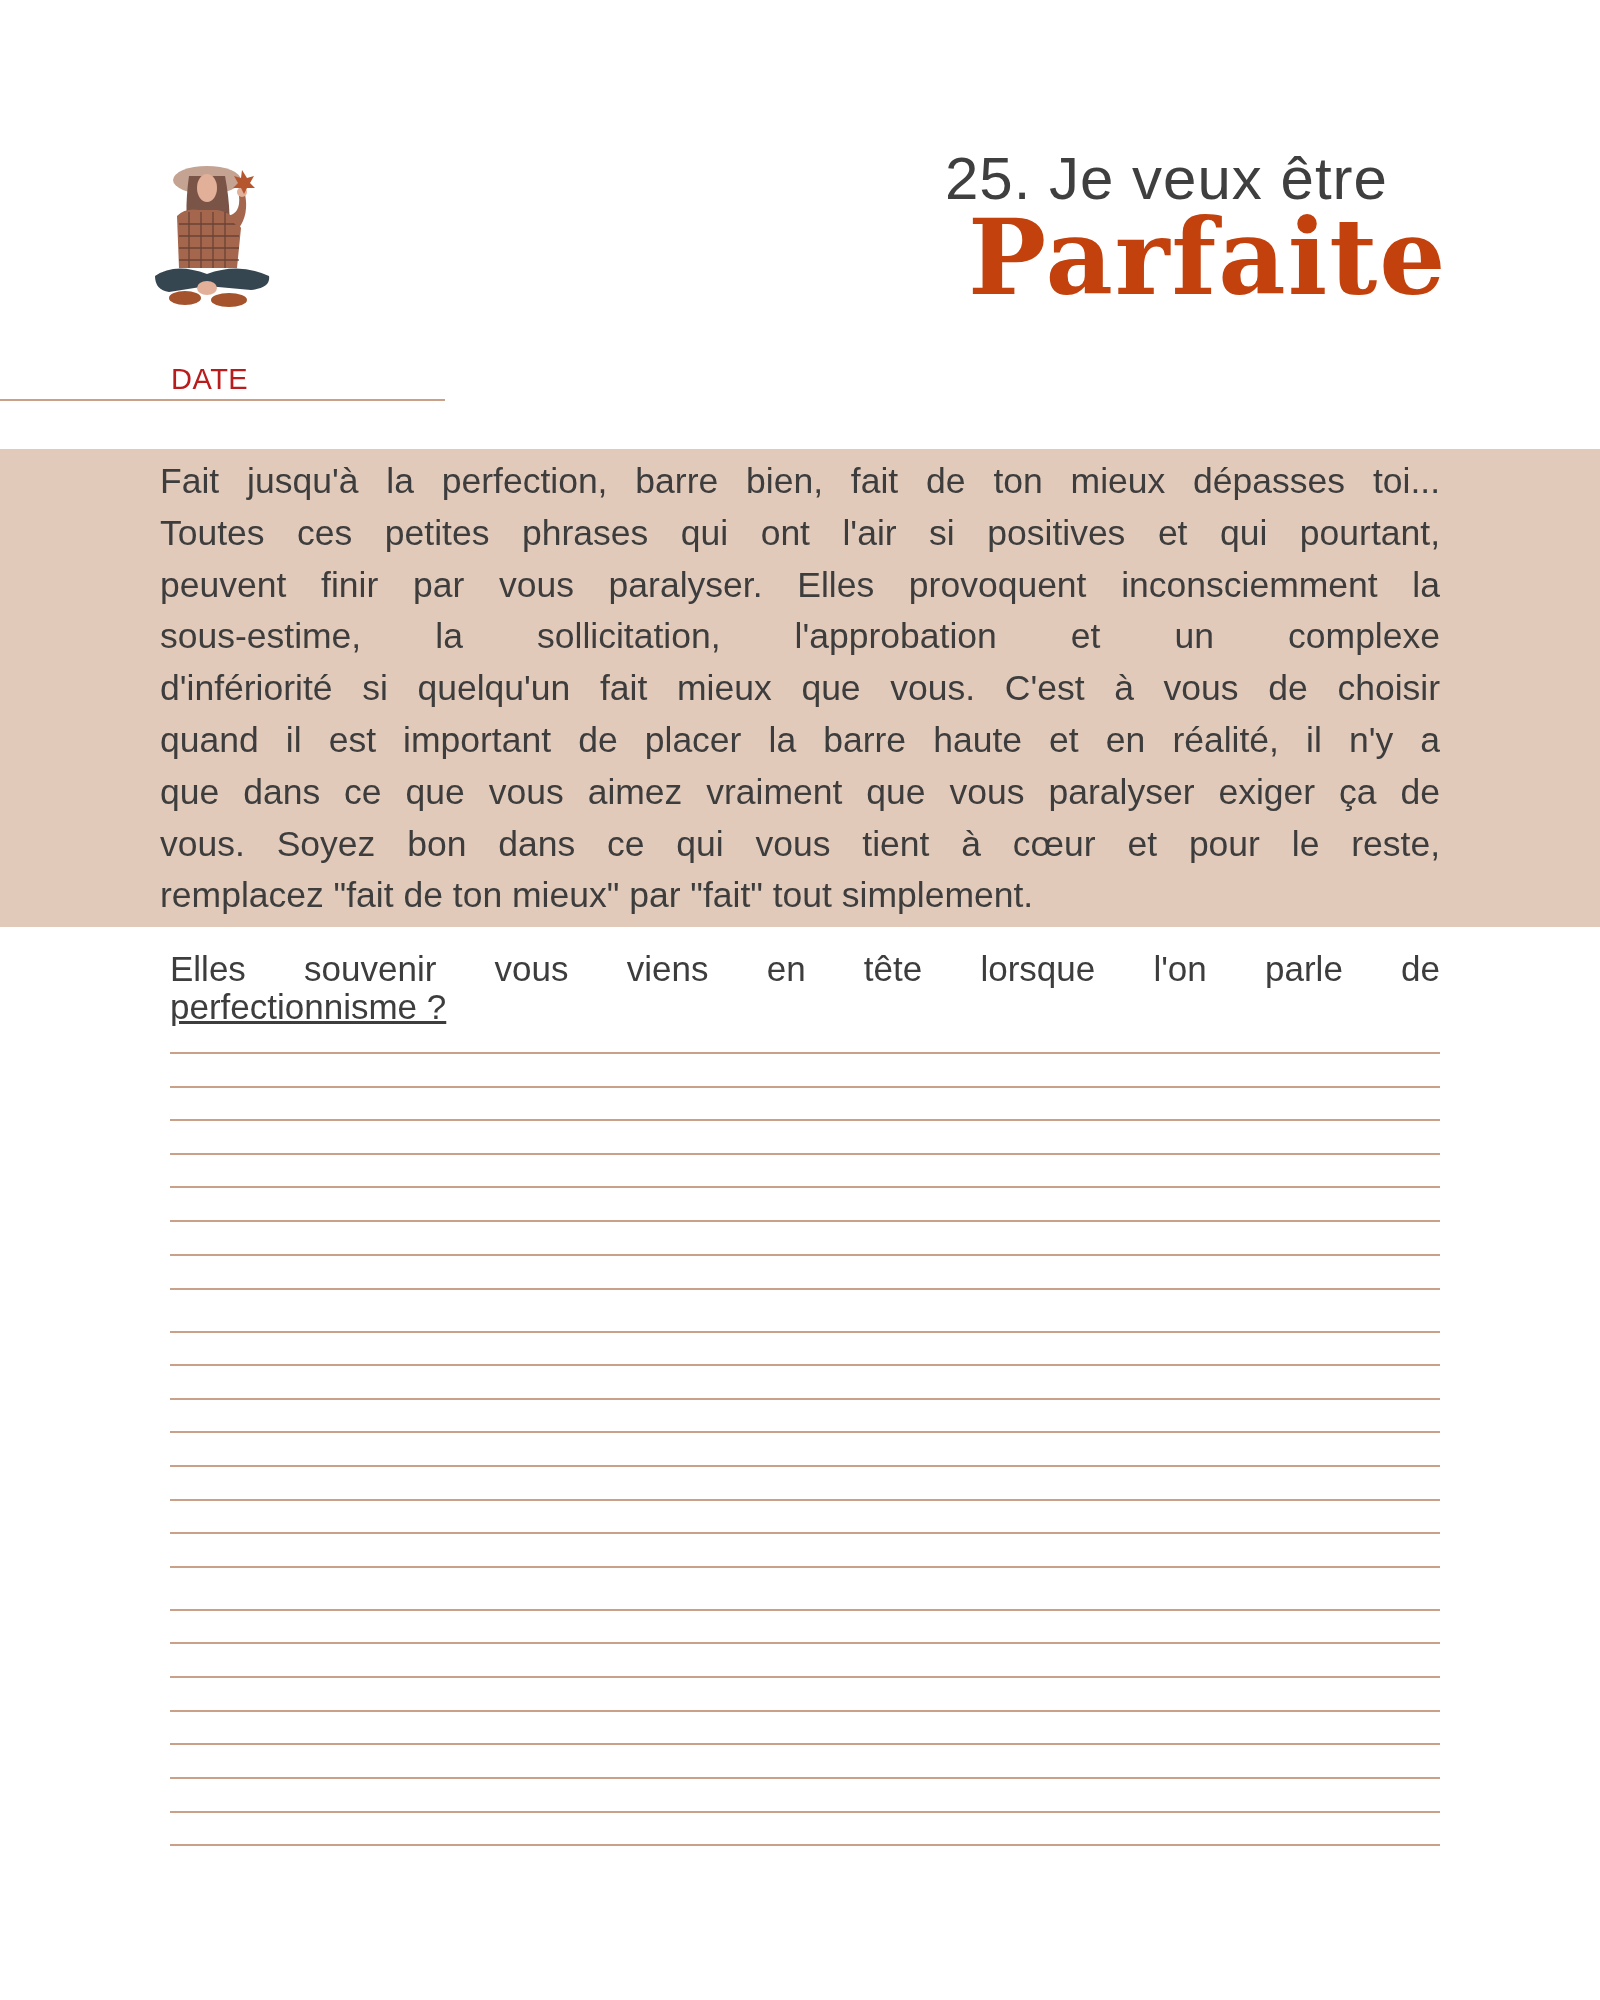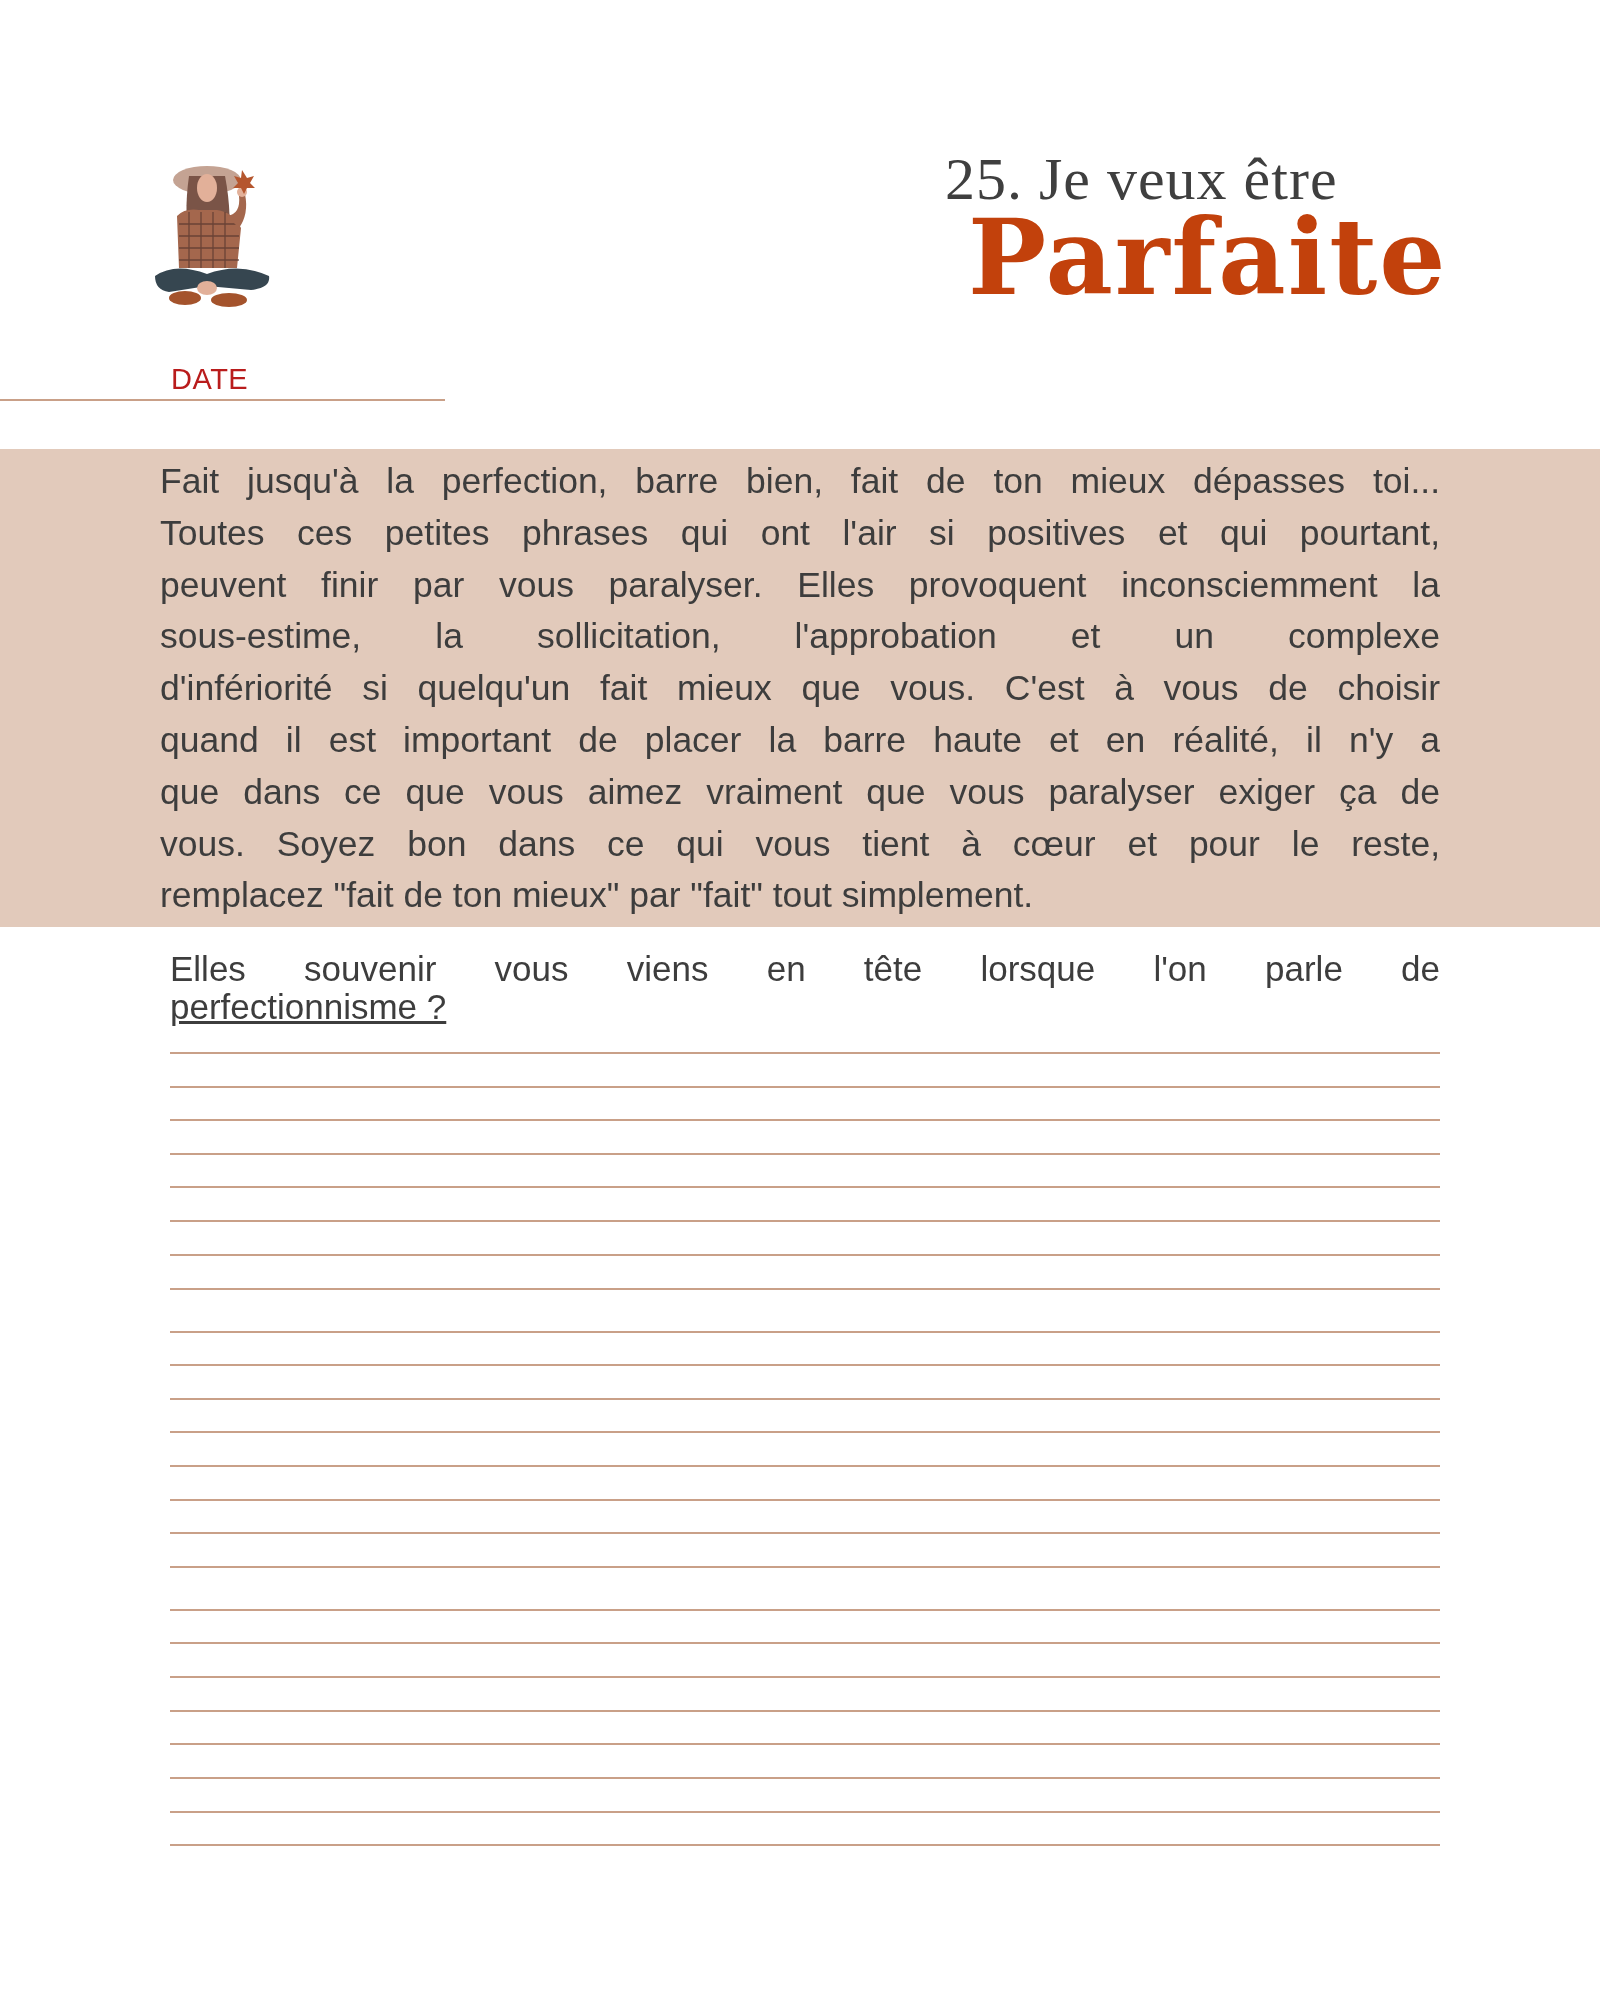--- a/index.html
+++ b/index.html
@@ -1,21 +1,21 @@
 <!DOCTYPE html>
 <html><head>
 <meta charset="utf-8">
 <style>
   html, body { margin:0; padding:0; background:#ffffff; }
   body { width:1600px; height:2000px; position:relative; overflow:hidden;
          font-family:"Liberation Sans", "DejaVu Sans", sans-serif; color:#3d3d3d; }
   .illustration { position:absolute; left:155px; top:158px; width:120px; height:162px; }
   .title-wrap { position:absolute; left:900px; top:140px; width:560px; height:170px; }
   .title-line1 { position:absolute; left:45px; top:4px; width:480px; text-align:left;
-                 font-family:Liberation Serif, serif; font-weight:300;
+                 font-family:Liberation Sans, sans-serif; font-weight:300;
                  font-size:60px; line-height:70px; color:#3f3f3f; letter-spacing:1px; white-space:nowrap; }
   .title-line2 { position:absolute; left:68px; top:58px; width:480px; text-align:left;
                  font-family:"DejaVu Serif", "Liberation Serif", serif;
                  font-size:104px; line-height:120px; color:#c2410c; letter-spacing:2px; white-space:nowrap;font-weight:bold; }
   .date-label { position:absolute; left:171px; top:362px; font-size:29px; line-height:34px;
                 color:#b91c1c; letter-spacing:0.5px; }
   .date-line { position:absolute; left:0; top:399px; width:445px; height:2px; background:#c9a088; }
   .band { position:absolute; left:0; top:449px; width:1600px; height:478px; background:#e2cabb; }
   .para { position:absolute; left:160px; top:456px; width:1280px;
           font-size:35.5px; line-height:51.8px; text-align:justify; color:#3d3d3d; }

